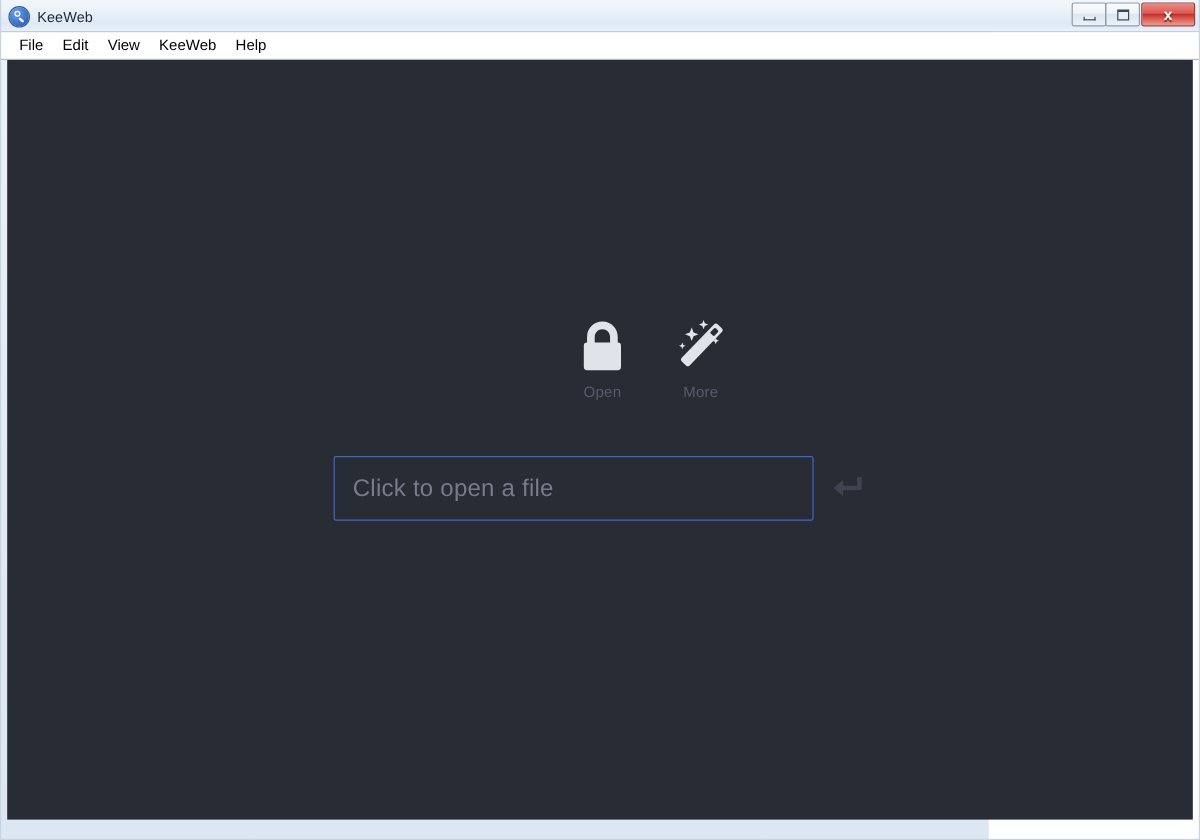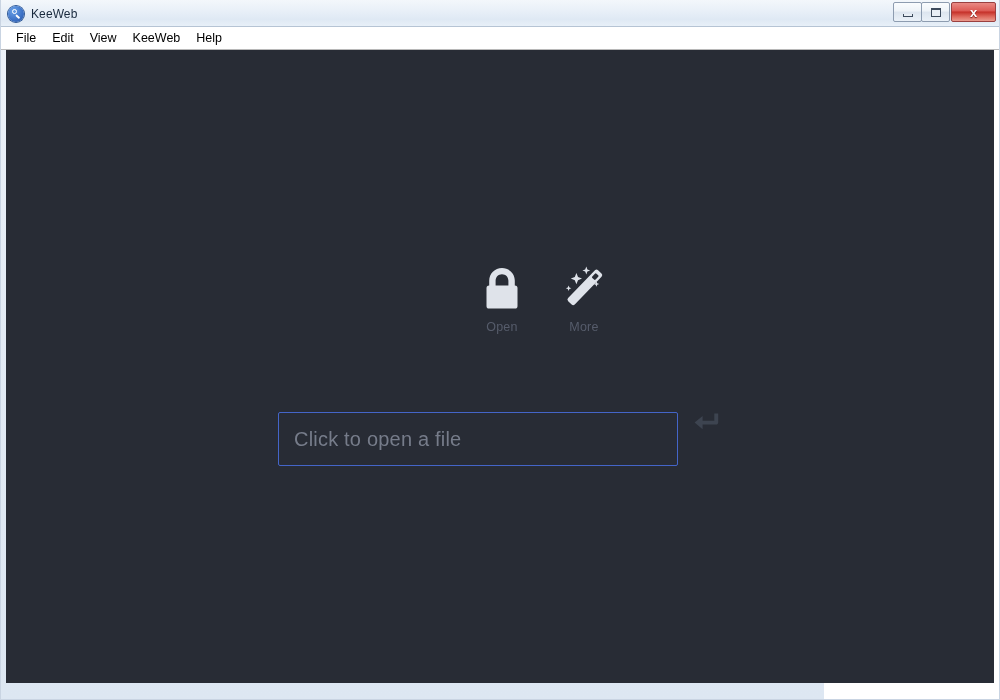--- a/index.html
+++ b/index.html
@@ -226,21 +226,20 @@
     width: 400px;
     height: 54px;
     box-sizing: border-box;
     background: #282c35;
     border: 1.6px solid #4465c8;
     border-radius: 2px;
     display: flex;
     align-items: center;
     padding: 0 15px;
     cursor: pointer;
-    margin-top: 32px;
   }
   .file-placeholder {
     font-size: 20px;
     color: #767c8a;
     letter-spacing: 0.2px;
     white-space: nowrap;
   }
   .enter-icon {
     width: 30px;
     height: 30px;

